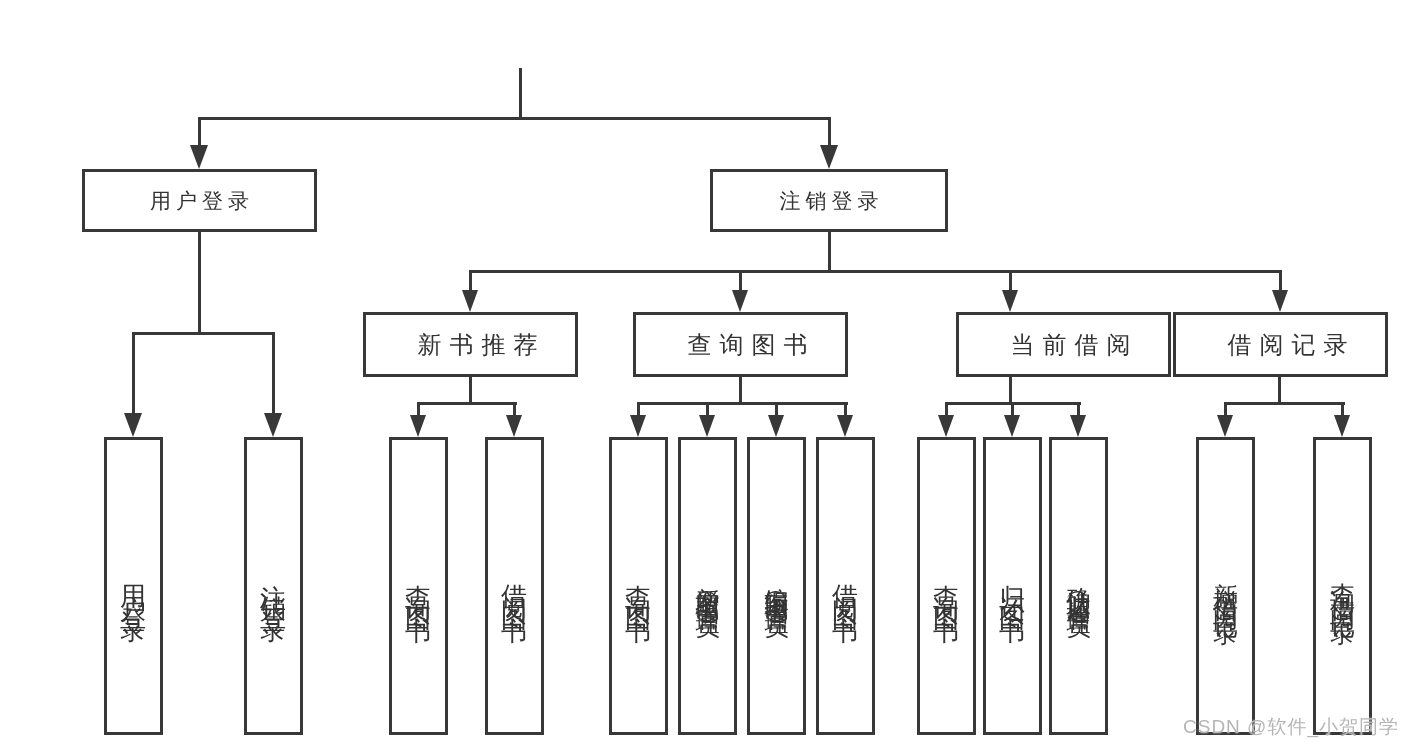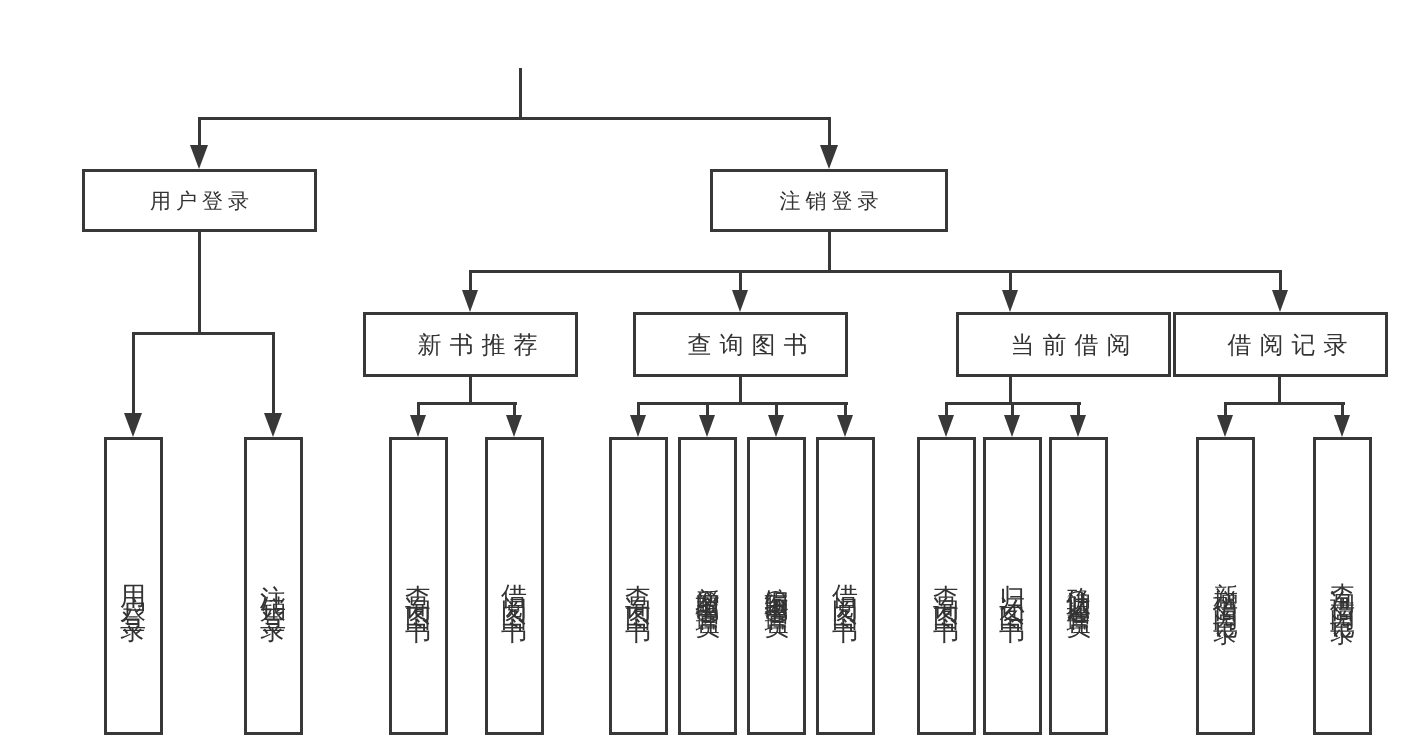--- a/index.html
+++ b/index.html
@@ -152,14 +152,15 @@
     <span class="vtext l">确认归还（管理员）</span>
   </div>
 
   <div class="leaf" style="left:1196px">
     <span class="vtext m">新增借阅记录</span>
   </div>
   <div class="leaf" style="left:1313px">
     <span class="vtext m">查询借阅记录</span>
   </div>
 
+  <div class="watermark">CSDN @软件_小贺同学</div>
 
 </div>
 
 </body></html>

